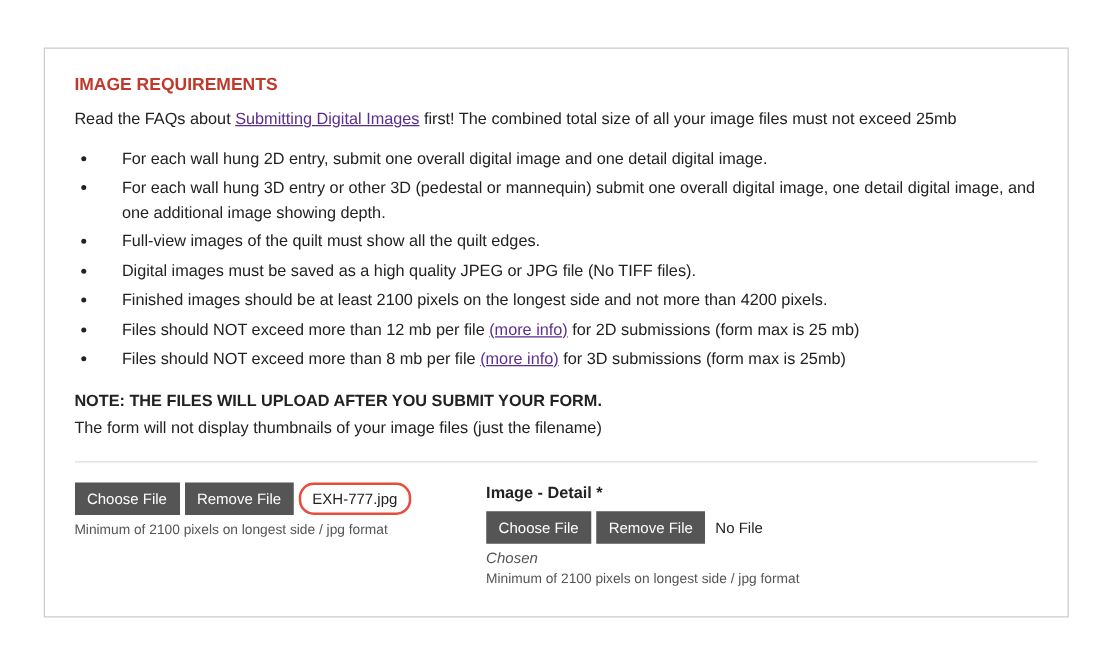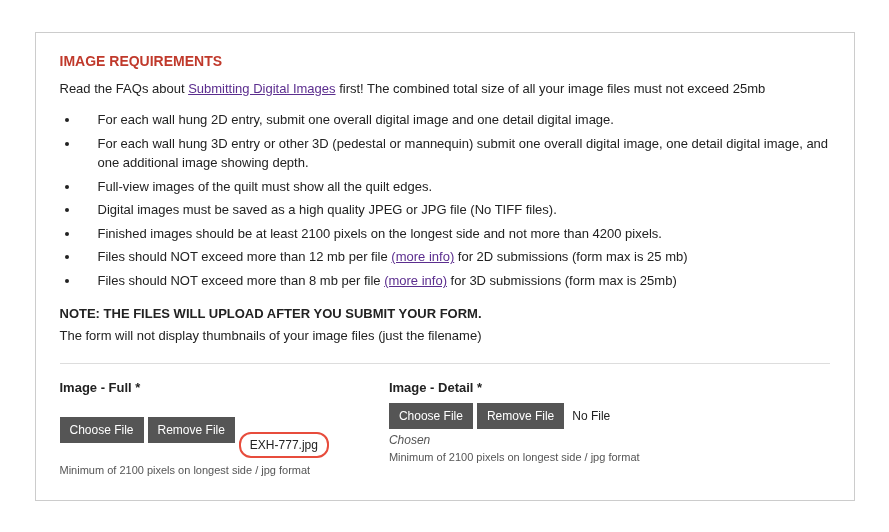--- a/index.html
+++ b/index.html
@@ -99,21 +99,20 @@
     }
     .file-name {
       font-size: 12px;
       color: #222;
       padding: 4px 6px;
       border: 2px solid #e74c3c;
       border-radius: 12px;
       background: #fff;
       min-width: 90px;
       text-align: center;
-      margin-top: 29px;
     }
     .no-file-text {
       font-size: 12px;
       color: #222;
       margin-left: 4px;
     }
     .upload-hint {
       font-size: 11px;
       color: #555;
       margin-top: 2px;
@@ -150,21 +149,20 @@
   </ul>
 
   <p class="note-text"><strong>NOTE: THE FILES WILL UPLOAD AFTER YOU SUBMIT YOUR FORM.</strong></p>
   <p class="note-sub">The form will not display thumbnails of your image files (just the filename)</p>
 
   <hr class="divider">
 
   <div class="upload-row">
 
     <div class="upload-section">
-      <div class="upload-label">Image - Full *</div>
       <div class="upload-controls">
         <button class="btn-file">Choose File</button>
         <button class="btn-file">Remove File</button>
         <span class="file-name">EXH-777.jpg</span>
       </div>
       <div class="upload-hint">Minimum of 2100 pixels on longest side / jpg format</div>
     </div>
 
     <div class="upload-section">
       <div class="upload-label">Image - Detail *</div>

